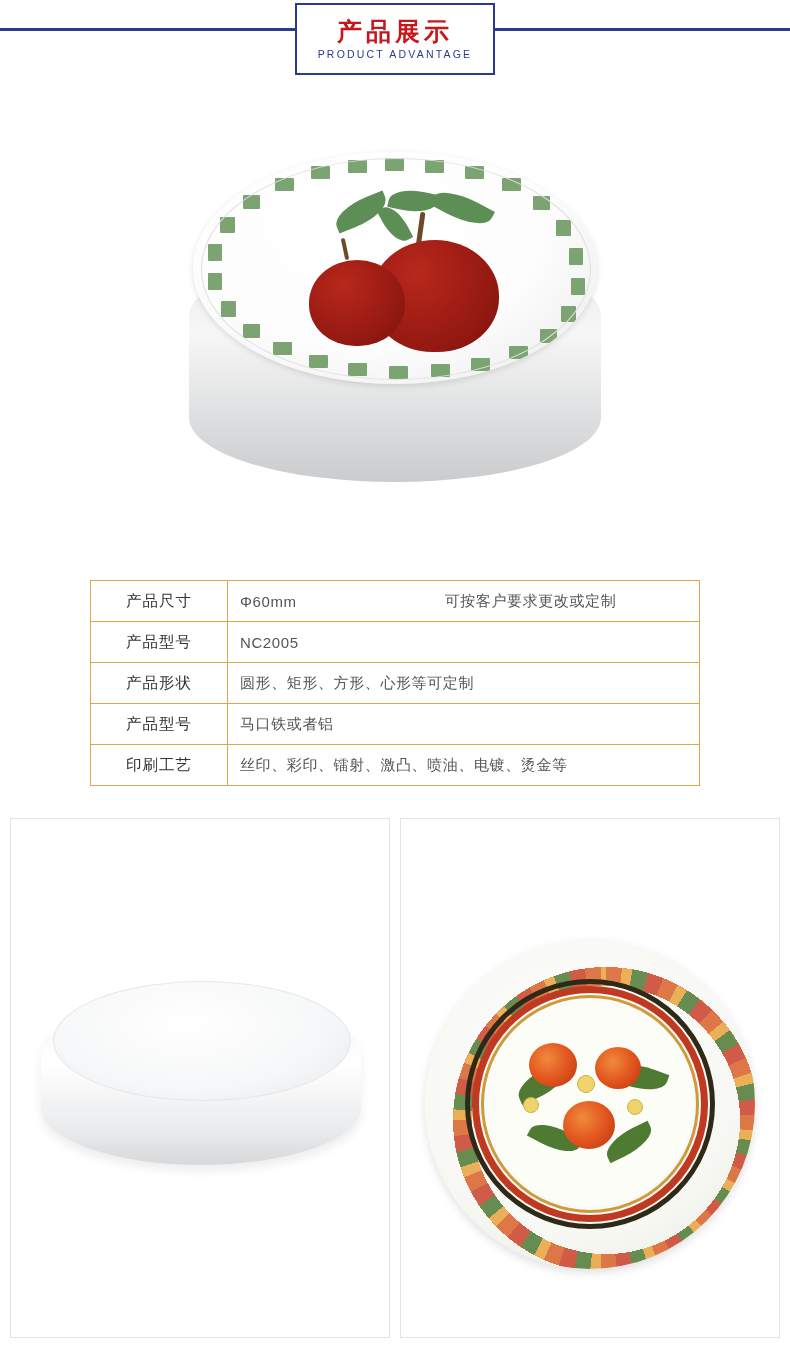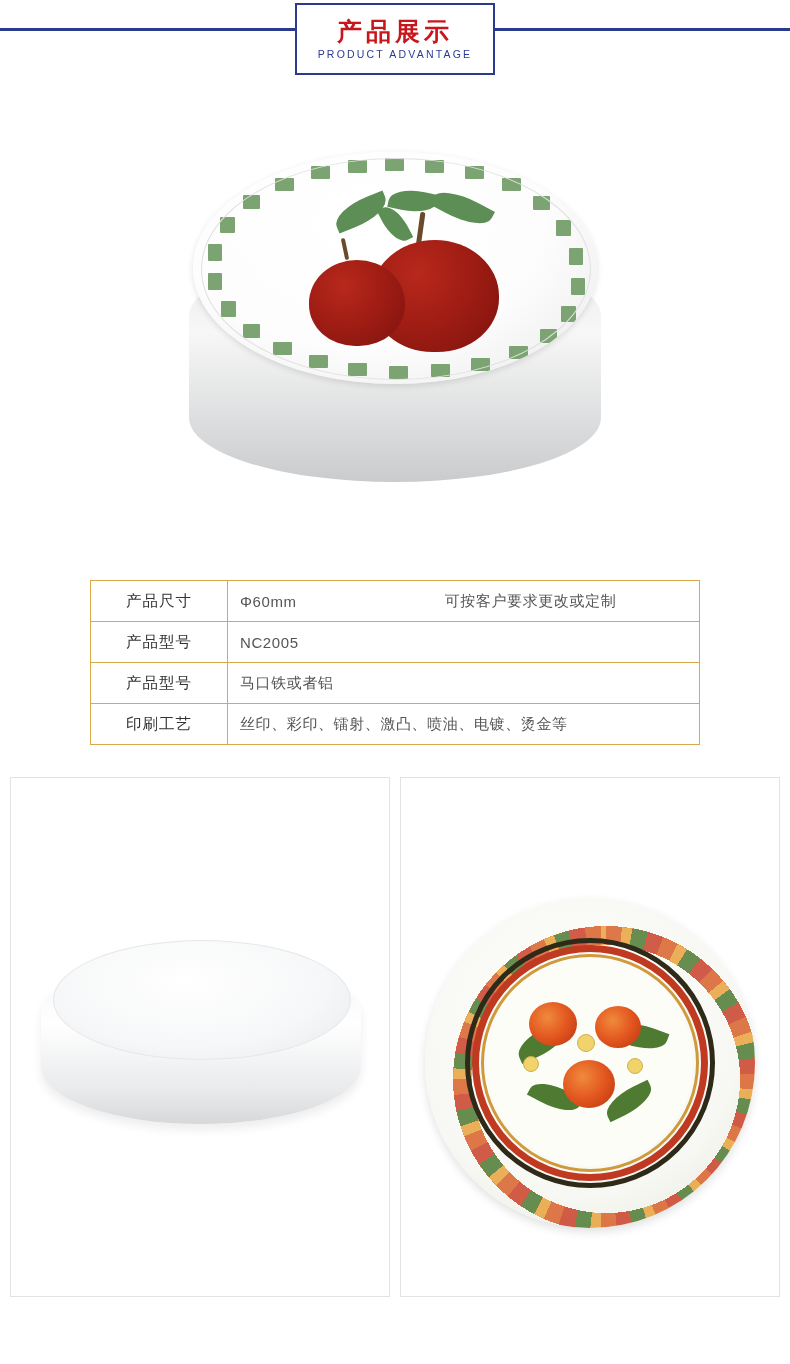--- a/index.html
+++ b/index.html
@@ -338,20 +338,24 @@
             <span>Φ60mm</span>
             <span class="v-note">可按客户要求更改或定制</span>
           </div>
         </td>
       </tr>
       <tr>
         <td class="k">产品型号</td>
         <td class="v">NC2005</td>
       </tr>
       <tr>
+        <td class="k">产品形状</td>
+        <td class="v">圆形、矩形、方形、心形等可定制</td>
+      </tr>
+      <tr>
         <td class="k">产品型号</td>
         <td class="v">马口铁或者铝</td>
       </tr>
       <tr>
         <td class="k">印刷工艺</td>
         <td class="v">丝印、彩印、镭射、激凸、喷油、电镀、烫金等</td>
       </tr>
     </tbody>
   </table>
 </div>

